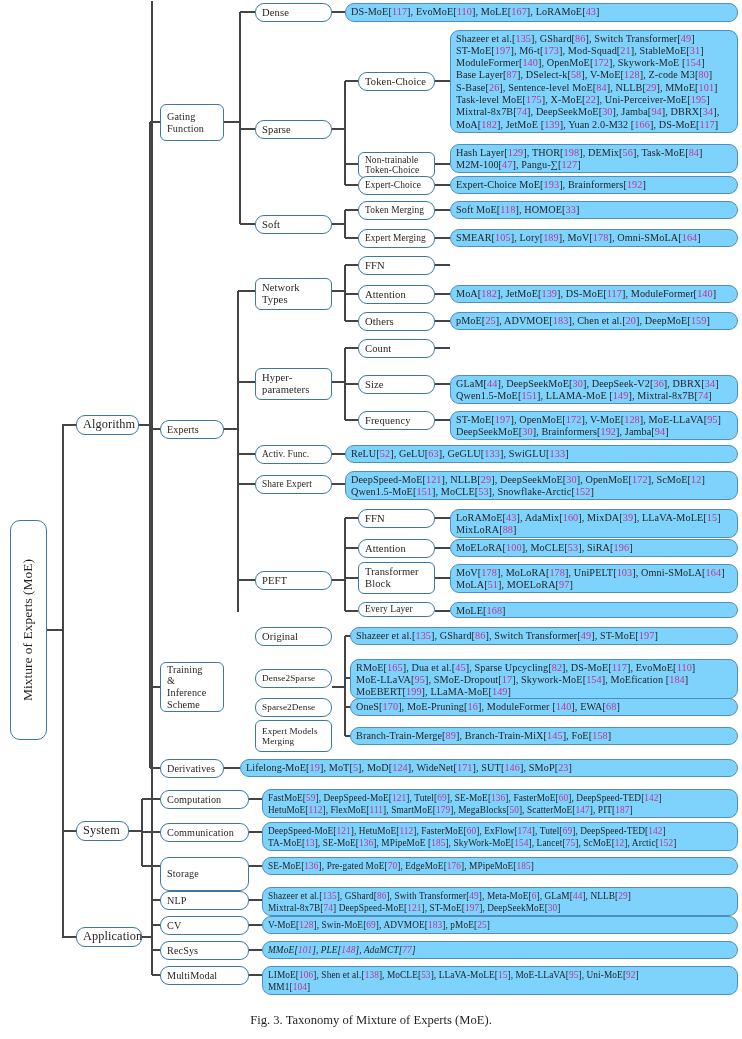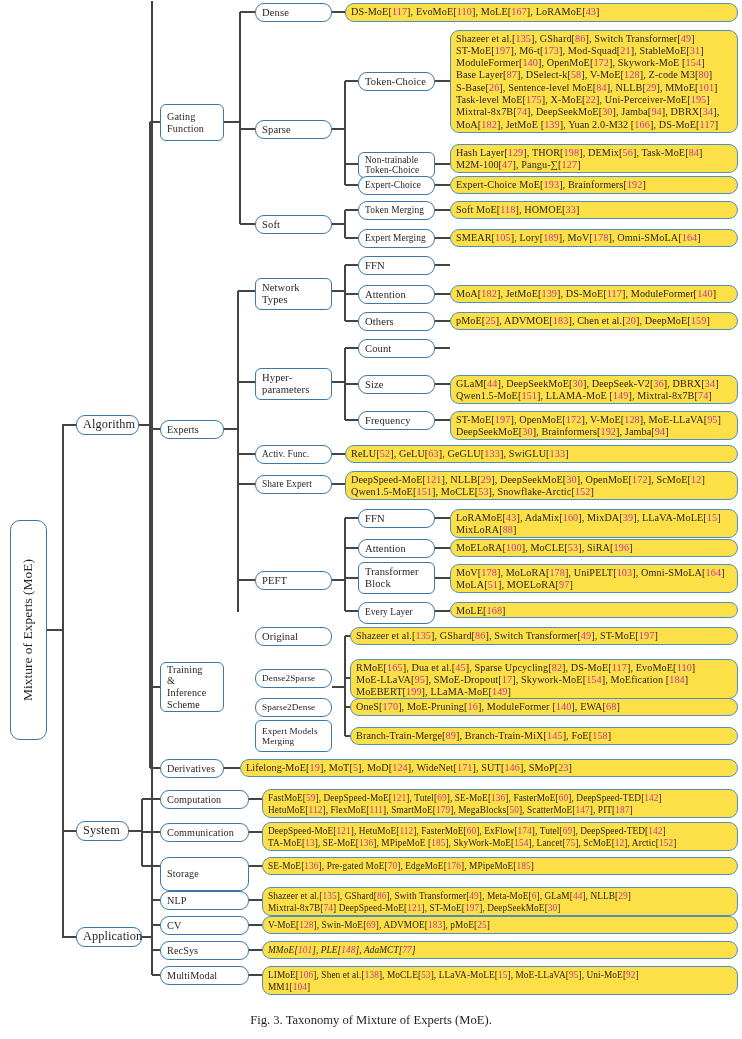--- a/index.html
+++ b/index.html
@@ -19,21 +19,21 @@
     display:flex;
     align-items:center;
     padding:1px 6px;
     font-size:10.2px;
     line-height:11.6px;
     letter-spacing:0.1px;
     white-space:nowrap;
     z-index:2;
   }
   .node.leaf{
-    background:#fde047;
+    background:#7dd3fc;
     border-color:#4f8fbf;
     white-space:normal;
     align-items:flex-start;
     padding:1.5px 5px;
     line-height:12.3px;
   }
   .node.cat{ background:#ffffff; }
   .node.multi{ white-space:normal; align-items:center;border-radius:6px;}
   .node .txt{display:block;width:100%;}
   .cite{color:#c0329a;}
@@ -298,21 +298,21 @@
   <div class="node cat l2" style="left:358px;top:509px;width:77px;height:19px;">
     <span class="txt">FFN</span>
   </div>
   <div class="node cat l2" style="left:358px;top:539px;width:77px;height:19px;">
     <span class="txt">Attention</span>
   </div>
   <div class="node cat l2 multi" style="left:358px;top:562px;width:77px;height:32px;">
     <span class="txt" style="white-space:pre-line;">Transformer
 Block</span>
   </div>
-  <div class="node cat l2" style="left:358px;top:602px;width:77px;height:22px;">
+  <div class="node cat l2" style="left:358px;top:602px;width:77px;height:15px;">
     <span class="txt" style="font-size:9.4px;">Every Layer</span>
   </div>
 
   <div class="node cat l2" style="left:255px;top:627px;width:77px;height:19px;">
     <span class="txt">Original</span>
   </div>
   <div class="node cat l2" style="left:255px;top:669px;width:77px;height:19px;">
     <span class="txt" style="font-size:9.2px;">Dense2Sparse</span>
   </div>
   <div class="node cat l2" style="left:255px;top:698px;width:77px;height:19px;">

